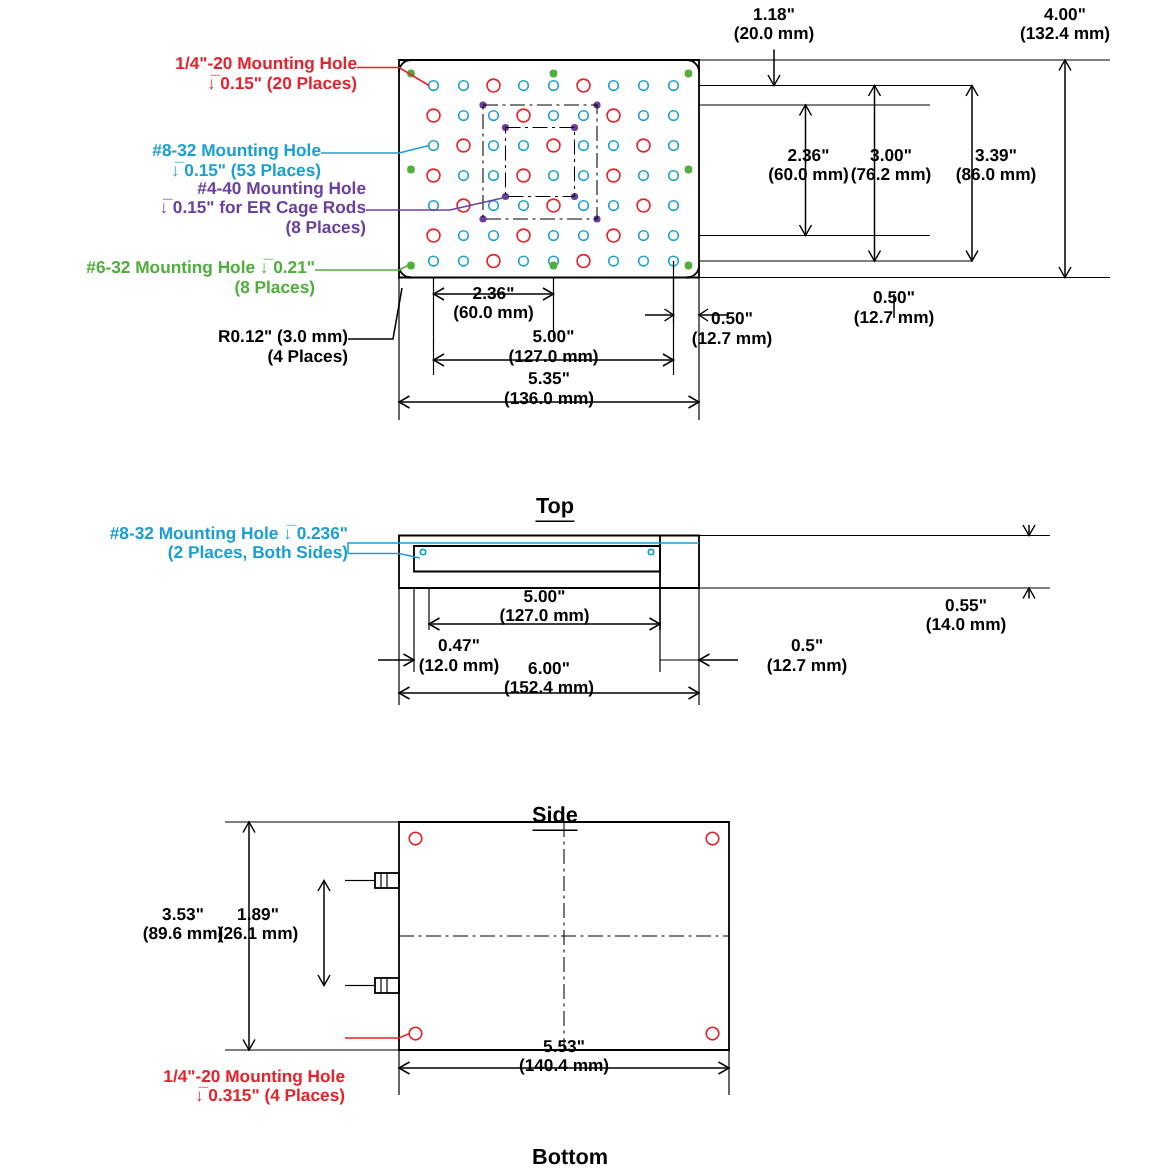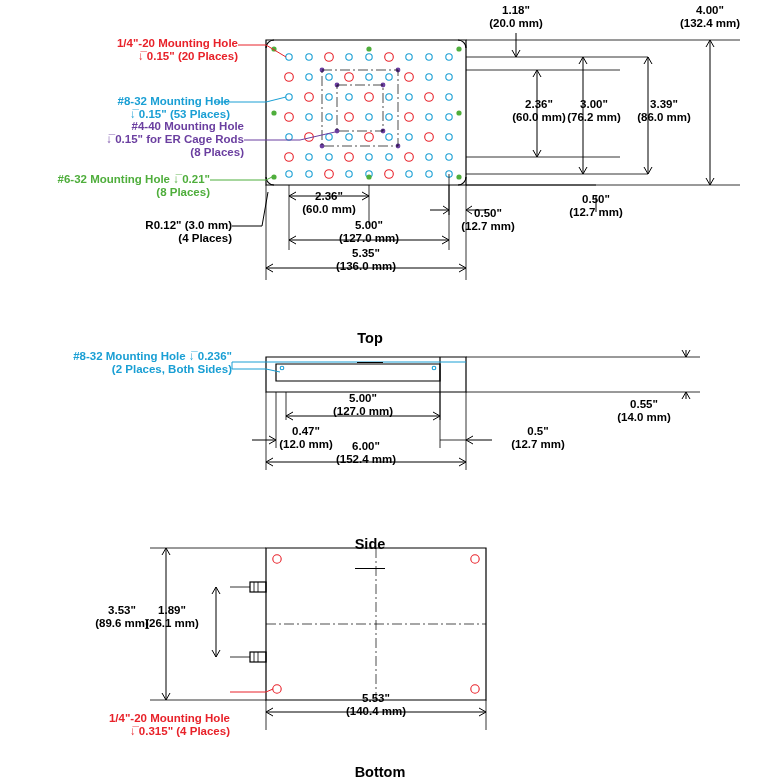--- a/index.html
+++ b/index.html
@@ -7,21 +7,21 @@
   .stage{position:relative;width:780px;height:780px;}
   .lbl{position:absolute;font-size:11.5px;line-height:13px;font-weight:bold;white-space:nowrap;}
   .lbl.c{text-align:center;}
   .lbl.r{text-align:right;}
   .red{color:#e8222a;}
   .blue{color:#1a9fd4;}
   .purple{color:#6b3fa0;}
   .green{color:#4fae3c;}
   .black{color:#000000;}
   .viewname{position:absolute;font-size:14.5px;font-weight:bold;color:#000;text-align:center;}
-  .viewname u{text-decoration:none;border-bottom:1.6px solid #000;padding-bottom:16px;}
+  .viewname u{text-decoration:none;border-bottom:1.6px solid #000;padding-bottom:1px;}
   svg{position:absolute;left:0;top:0;width:780px;height:780px;overflow:visible;}
   .ln{stroke:#000;stroke-width:1;fill:none;}
   .thin{stroke:#000;stroke-width:0.8;fill:none;}
   .ctr{stroke:#000;stroke-width:0.7;fill:none;stroke-dasharray:10 3 2 3;}
   .part{stroke:#000;stroke-width:1.2;fill:none;}
   .leadred{stroke:#e8222a;stroke-width:1;fill:none;}
   .leadblue{stroke:#1a9fd4;stroke-width:1;fill:none;}
   .leadpurple{stroke:#6b3fa0;stroke-width:1;fill:none;}
   .leadgreen{stroke:#4fae3c;stroke-width:1;fill:none;}
   .leadblack{stroke:#000;stroke-width:1;fill:none;}
@@ -271,21 +271,21 @@
     <path class="ln" d="M479,708 L486,712 L479,716"></path>
 
     <path class="leadred" d="M230,692 L266,692 L273,689"></path>
   </svg>
 
   <div class="lbl r red" style="left:60px;top:37px;width:178px;">
     <span>1/4"-20 Mounting Hole</span><br>
     <span>↓̅ 0.15" (20 Places)</span>
   </div>
 
-  <div class="lbl r blue" style="left:56px;top:95px;width:174px;">
+  <div class="lbl r blue" style="left:40px;top:95px;width:174px;">
     <span>#8-32 Mounting Hole</span><br>
     <span>↓̅ 0.15" (53 Places)</span>
   </div>
 
   <div class="lbl r purple" style="left:60px;top:120px;width:184px;">
     <span>#4-40 Mounting Hole</span><br>
     <span>↓̅ 0.15" for ER Cage Rods</span><br>
     <span>(8 Places)</span>
   </div>
 

